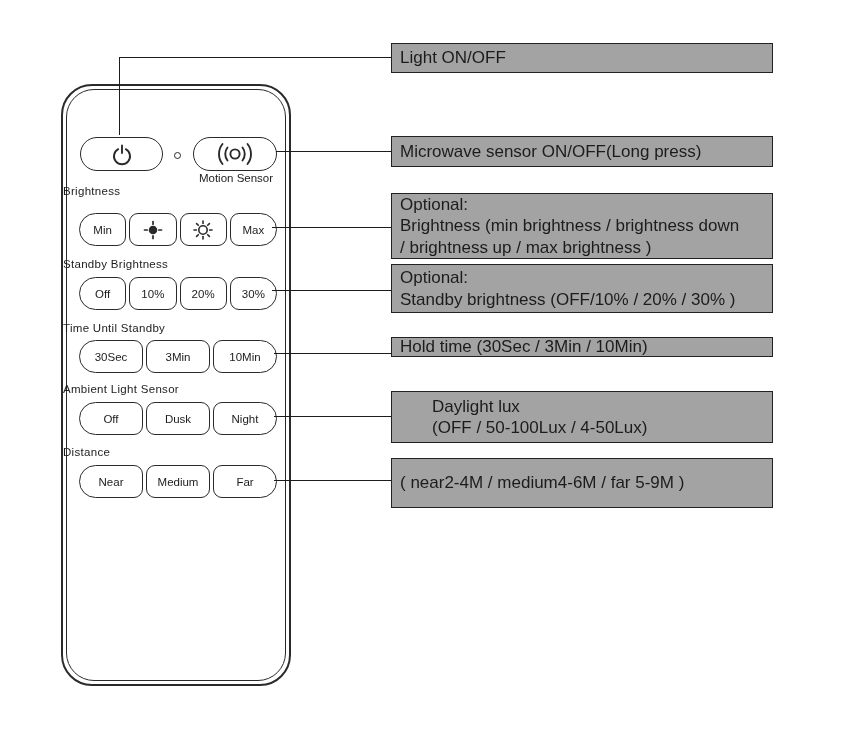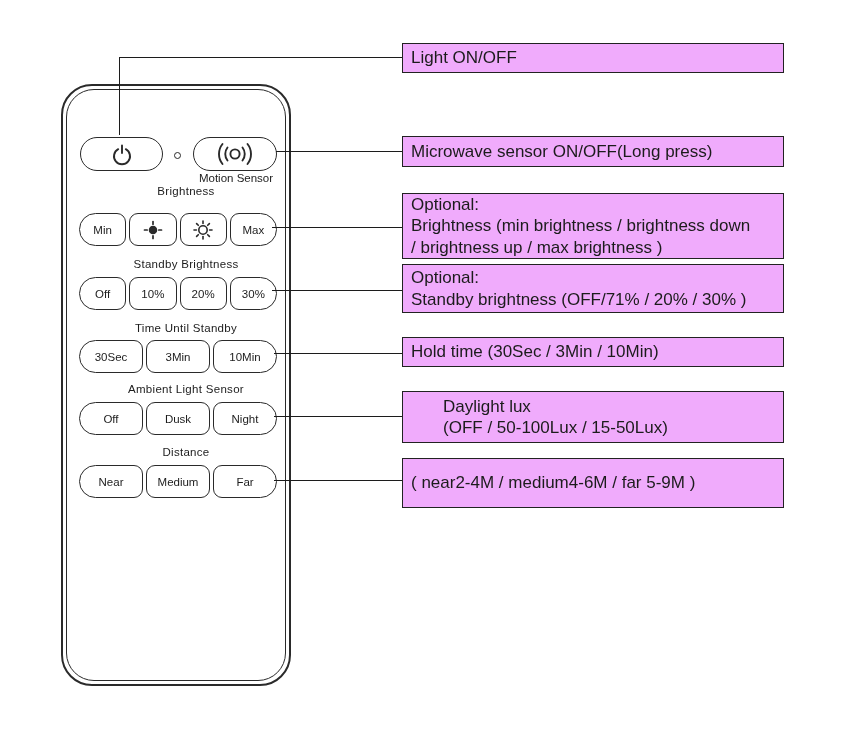--- a/index.html
+++ b/index.html
@@ -36,35 +36,35 @@
   .seg-btn{
     flex:1;box-sizing:border-box;height:33px;
     border:1.9px solid #2a2a2a;border-radius:9px;background:#fff;
     display:flex;align-items:center;justify-content:center;
     font-size:11.5px;font-weight:500;color:#1c1c1c;
     padding:0;font-family:inherit;
   }
   .seg-row .seg-btn:first-child{border-radius:16.5px 9px 9px 16.5px;}
   .seg-row .seg-btn:last-child{border-radius:9px 16.5px 16.5px 9px;}
   .section-label{
-    position:absolute;left:0;width:230px;text-align:center;
-    font-size:11.5px;font-weight:500;color:#1c1c1c;letter-spacing:.3px;padding-left:8px;
+    position:absolute;left:0;width:230px;
+    font-size:11.5px;font-weight:500;color:#1c1c1c;letter-spacing:.3px;
   }
   .motion-label{
     position:absolute;left:108px;top:86px;width:130px;text-align:center;
     font-size:11.5px;font-weight:500;
   }
   .led-dot{
     position:absolute;left:111px;top:66px;width:7px;height:7px;
     border:1.6px solid #2a2a2a;border-radius:50%;box-sizing:border-box;
   }
   
   .callout{
-    position:absolute;left:402px;width:382px;box-sizing:border-box;
-    border:1.6px solid #222;background:#f0abfc;
+    position:absolute;left:391px;width:382px;box-sizing:border-box;
+    border:1.6px solid #222;background:#a3a3a3;
     padding:3px 8px;display:flex;flex-direction:column;justify-content:center;
   }
   .callout .ln{font-size:17px;line-height:21.5px;white-space:nowrap;}
   
   .hline{position:absolute;height:0;border-top:1.6px solid #1c1c1c;}
   .vline{position:absolute;width:0;border-left:1.6px solid #1c1c1c;}
   svg{display:block;}
 </style>
 </head>
 <body>
@@ -178,29 +178,29 @@
   </div>
 
   <div class="callout" style="top:193px;height:66px;">
     <div class="ln">Optional:</div>
     <div class="ln">Brightness (min brightness / brightness down</div>
     <div class="ln">/ brightness up / max brightness )</div>
   </div>
 
   <div class="callout" style="top:264px;height:49px;">
     <div class="ln">Optional:</div>
-    <div class="ln">Standby brightness (OFF/71% / 20% / 30% )</div>
-  </div>
-
-  <div class="callout" style="top:337px;height:30px;">
+    <div class="ln">Standby brightness (OFF/10% / 20% / 30% )</div>
+  </div>
+
+  <div class="callout" style="top:337px;height:20px;">
     <div class="ln">Hold time (30Sec / 3Min / 10Min)</div>
   </div>
 
   <div class="callout" style="top:391px;height:52px;padding-left:40px;">
     <div class="ln">Daylight lux</div>
-    <div class="ln">(OFF / 50-100Lux / 15-50Lux)</div>
+    <div class="ln">(OFF / 50-100Lux / 4-50Lux)</div>
   </div>
 
   <div class="callout" style="top:458px;height:50px;">
     <div class="ln">( near2-4M / medium4-6M / far 5-9M )</div>
   </div>
 
 </div>
 
 </body></html>

